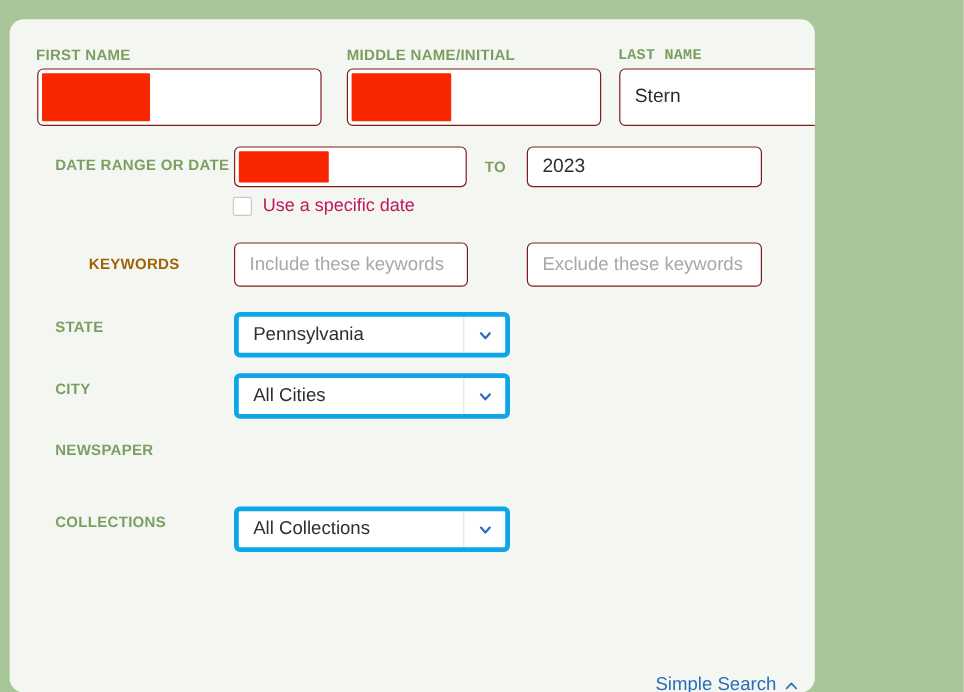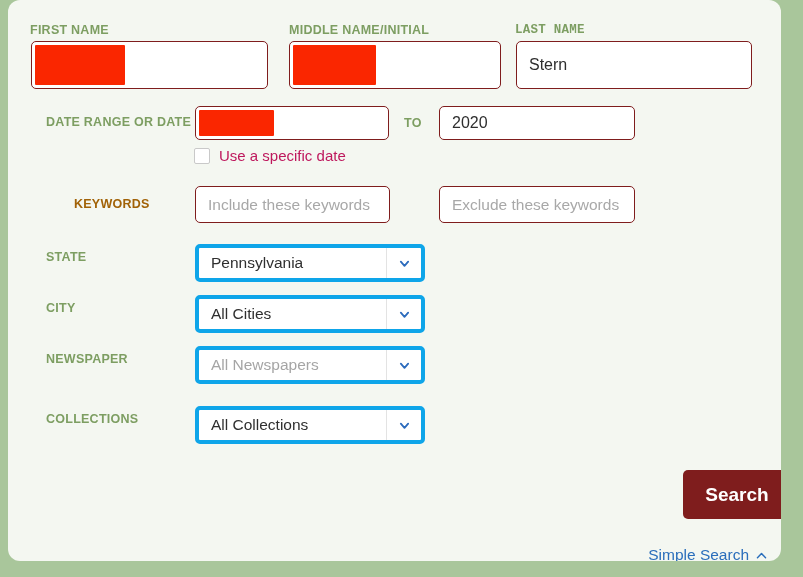--- a/index.html
+++ b/index.html
@@ -18,22 +18,22 @@
   #app {
     position: relative;
     width: 803px;
     height: 577px;
     background: #a9c69b;
     box-sizing: border-box;
   }
   #panel {
     position: absolute;
     left: 8px;
-    top: 0;
-    width: 773px;
+    top: 16px;
+    width: 671px;
     height: 561px;
     background: #f4f7f1;
     border-radius: 12px 12px 12px 12px;
     box-sizing: border-box;
     overflow: hidden;
   }
 
   
   .lbl {
     color: #7d9e62;
@@ -209,21 +209,21 @@
     <div class="lbl" style="position:absolute;left:38px;top:115px;width:136px;text-align:right;">DATE RANGE OR DATE</div>
 
     <div class="field" style="left:187px;top:106px;width:194px;height:34px;">
       <span class="redact" style="width:75px;"></span>
       <span class="val"></span>
     </div>
 
     <div class="lbl" style="position:absolute;left:396px;top:116px;">TO</div>
 
     <div class="field" style="left:431px;top:106px;width:196px;height:34px;">
-      <span class="val">2020</span>
+      <span class="val">2023</span>
     </div>
 
     <div class="cbrow" style="left:186px;top:147px;">
       <span class="cbox"></span>
       <span class="cblabel">Use a specific date</span>
     </div>
 
     <div class="lbl muted" style="position:absolute;left:38px;top:197px;">KEYWORDS</div>
 
     <div class="field" style="left:431px;top:186px;width:196px;height:37px;">
@@ -251,28 +251,20 @@
       <span class="txt">All Cities</span>
       <span class="arrow">
         <svg class="chev" viewBox="0 0 12 12" aria-hidden="true">
           <path d="M2 4 L6 8.5 L10 4" fill="none" stroke="#2c6bbd" stroke-width="2" stroke-linecap="round" stroke-linejoin="round"></path>
         </svg>
       </span>
     </div>
 
     <div class="lbl" style="position:absolute;left:38px;top:352px;">NEWSPAPER</div>
 
-    <div class="select disabled" style="left:187px;top:346px;width:230px;height:38px;">
-      <span class="txt">All Newspapers</span>
-      <span class="arrow">
-        <svg class="chev" viewBox="0 0 12 12" aria-hidden="true">
-          <path d="M2 4 L6 8.5 L10 4" fill="none" stroke="#2c6bbd" stroke-width="2" stroke-linecap="round" stroke-linejoin="round"></path>
-        </svg>
-      </span>
-    </div>
 
     <div class="lbl" style="position:absolute;left:38px;top:412px;">COLLECTIONS</div>
 
     <div class="select" style="left:187px;top:406px;width:230px;height:38px;">
       <span class="txt">All Collections</span>
       <span class="arrow">
         <svg class="chev" viewBox="0 0 12 12" aria-hidden="true">
           <path d="M2 4 L6 8.5 L10 4" fill="none" stroke="#2c6bbd" stroke-width="2" stroke-linecap="round" stroke-linejoin="round"></path>
         </svg>
       </span>

